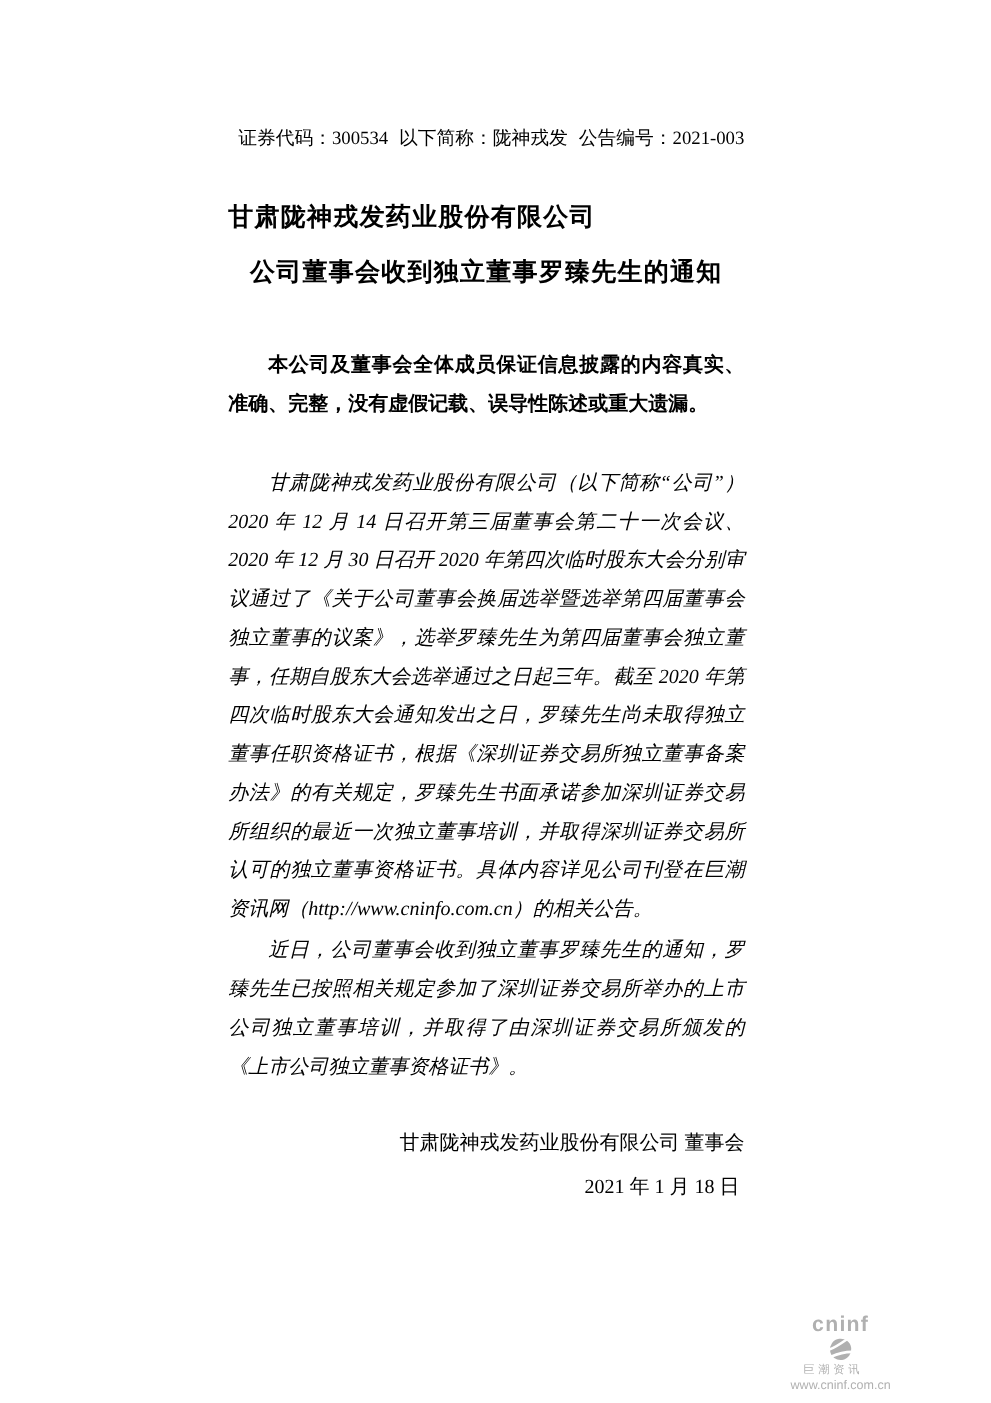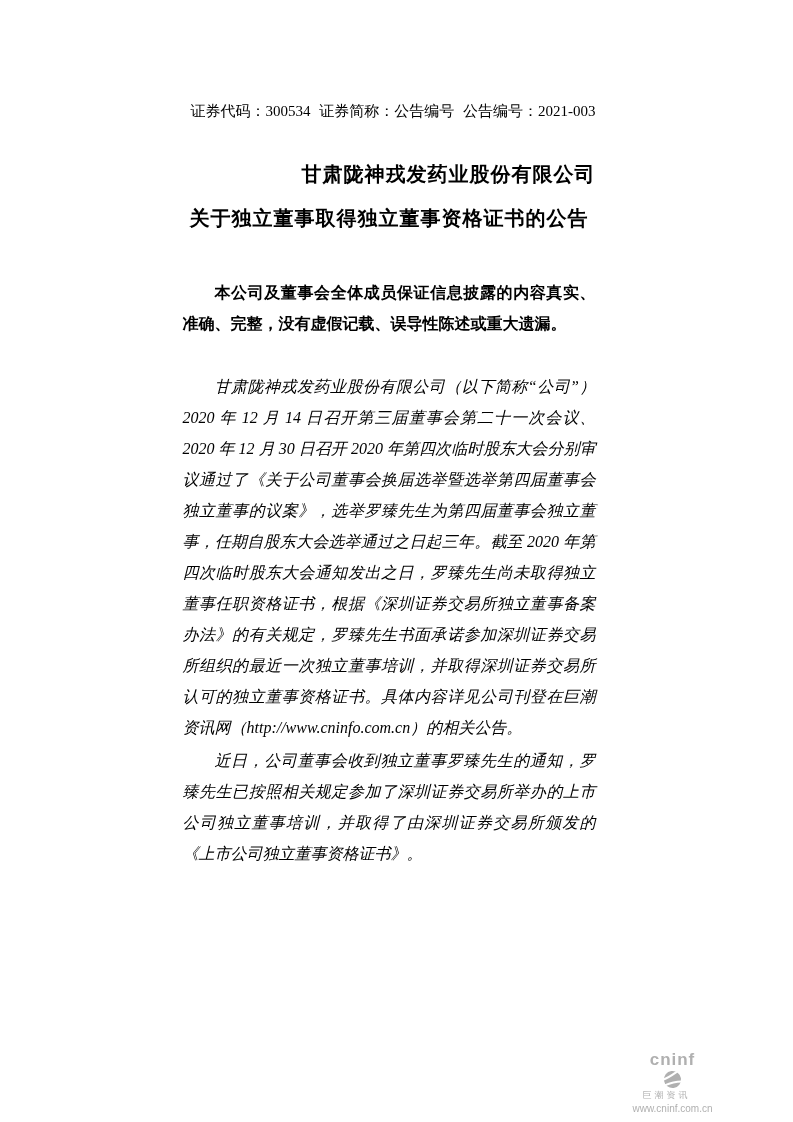--- a/index.html
+++ b/index.html
@@ -22,21 +22,21 @@
   .doc-header {
     display: flex;
     justify-content: space-between;
     align-items: baseline;
     font-size: 15px;
     line-height: 20px;
     padding-left: 8px;
   }
   .doc-title {
     margin: 40px 0 0 0;
-    text-align: right;
+    text-align: left;
     font-size: 20px;
     line-height: 26px;
     font-weight: bold;
     letter-spacing: 1px;
   }
   .doc-subtitle {
     margin: 18px 0 0 0;
     text-align: center;
     font-size: 20px;
     line-height: 26px;
@@ -125,33 +125,37 @@
     margin-top: 2px;
   }
 </style>
 </head>
 <body>
 
 <div class="page">
 
   <div class="doc-header">
     <span>证券代码：300534</span>
-    <span>证券简称：公告编号</span>
+    <span>以下简称：陇神戎发</span>
     <span>公告编号：2021-003</span>
   </div>
 
   <h1 class="doc-title">甘肃陇神戎发药业股份有限公司</h1>
-  <h2 class="doc-subtitle">关于独立董事取得独立董事资格证书的公告</h2>
+  <h2 class="doc-subtitle">公司董事会收到独立董事罗臻先生的通知</h2>
 
   <p class="disclaimer">本公司及董事会全体成员保证信息披露的内容真实、准确、完整，没有虚假记载、误导性陈述或重大遗漏。</p>
 
   <p class="body-para first">甘肃陇神戎发药业股份有限公司（以下简称“公司”）2020 年 12 月 14 日召开第三届董事会第二十一次会议、2020 年 12 月 30 日召开 2020 年第四次临时股东大会分别审议通过了《关于公司董事会换届选举暨选举第四届董事会独立董事的议案》，选举罗臻先生为第四届董事会独立董事，任期自股东大会选举通过之日起三年。截至 2020 年第四次临时股东大会通知发出之日，罗臻先生尚未取得独立董事任职资格证书，根据《深圳证券交易所独立董事备案办法》的有关规定，罗臻先生书面承诺参加深圳证券交易所组织的最近一次独立董事培训，并取得深圳证券交易所认可的独立董事资格证书。具体内容详见公司刊登在巨潮资讯网（http://www.cninfo.com.cn）的相关公告。</p>
   <p class="body-para second">近日，公司董事会收到独立董事罗臻先生的通知，罗臻先生已按照相关规定参加了深圳证券交易所举办的上市公司独立董事培训，并取得了由深圳证券交易所颁发的《上市公司独立董事资格证书》。</p>
 
 
+  <div class="signature-block">
+    <p>甘肃陇神戎发药业股份有限公司  董事会</p>
+    <p class="signature-date">2021 年 1 月  18 日</p>
+  </div>
 
   <div class="watermark">
     <div class="wm-top">
       <span class="wm-logo-text">cninf</span>
       <span class="wm-icon">
         <svg viewBox="0 0 20 20" width="19" height="19" aria-hidden="true">
           <circle cx="10" cy="10" r="9" fill="#b0b0b0"></circle>
           <path d="M0 9 C7 7.5 13 4 18 1.5" stroke="#ffffff" stroke-width="2.2" fill="none"></path>
           <path d="M1 15 C8 13 14 12.5 20 13.5" stroke="#ffffff" stroke-width="2.2" fill="none"></path>
         </svg>

